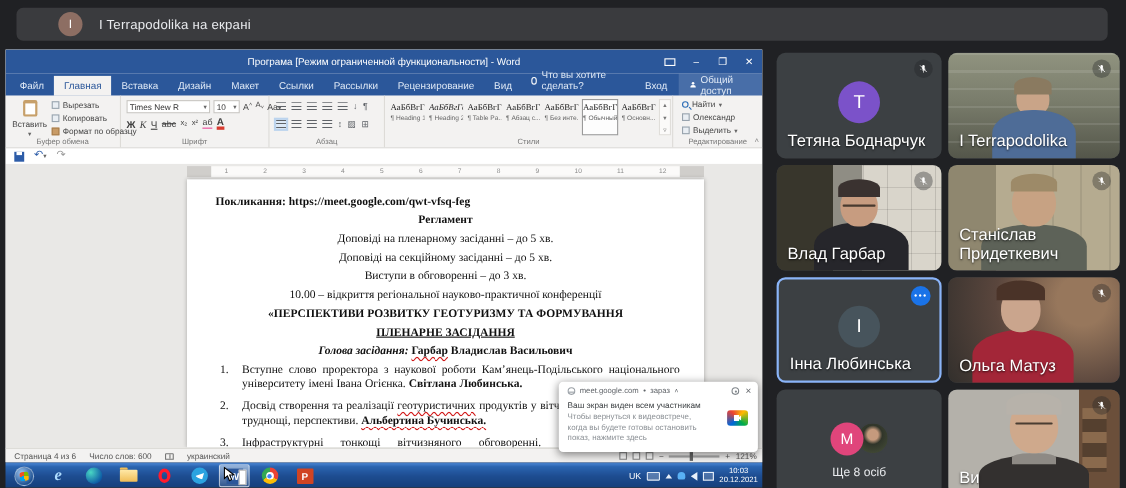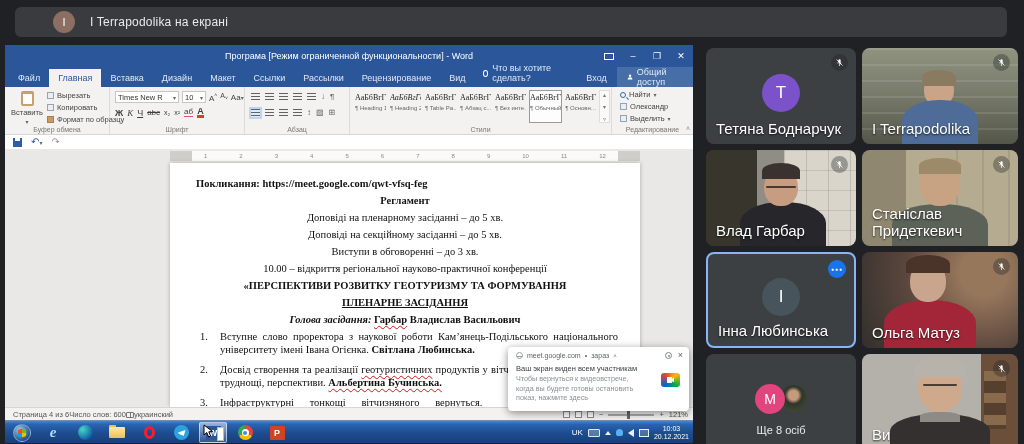--- a/index.html
+++ b/index.html
@@ -92,21 +92,21 @@
   .b.sq{font-weight:bold;}
   .li{display:flex;margin:0 0 7px;padding-left:8px;}
   .num{width:20px;flex:none;}
   .txt{flex:1;}
   .j{text-align:justify;display:block;}
   .spread{word-spacing:13px;}
 
   
   .statusbar{position:absolute;left:0;top:362px;right:0;height:13px;background:#f3f2f1;border-top:1px solid #d8d6d2;
              font-size:7.5px;color:#555;}
-  .st-left{position:absolute;left:8px;top:2px;display:flex;align-items:center;}
+  .st-left{position:absolute;left:8px;top:2px;display:flex;gap:12px;align-items:center;}
   .book{width:8px;height:6px;border:1px solid #777;border-radius:1px 1px 0 0;position:relative;}
   .book:before{content:"";position:absolute;left:3px;top:0;bottom:0;width:1px;background:#777;}
   .st-right{position:absolute;right:5px;top:2px;display:flex;gap:5px;align-items:center;}
   .viewchip{width:7px;height:7px;border:1px solid #8a8a8a;background:#fff;}
   .zoomtrack{width:46px;height:2px;background:#aaa;position:relative;}
   .zoomthumb{position:absolute;left:40%;top:-3px;width:3px;height:8px;background:#666;}
 
   
   .taskbar{position:absolute;left:5px;top:420px;width:688px;height:23px;
            background:linear-gradient(180deg,#4a85d2 0%,#2a64b0 15%,#1d4c90 55%,#16407c 100%);
@@ -286,21 +286,21 @@
           <div class="miniact">
               <span class="mi paint"></span>
               <span>Формат по образцу</span>
             </div>
         </div>
         <div class="glabel">Буфер обмена</div>
       </div>
 
       <div class="rgroup g-font">
         <div class="fontrow1">
-          <span class="combo" style="width:64px;">
+          <span class="combo" style="width:76px;">
               <span style="flex:1;overflow:hidden;white-space:nowrap;">Times New R</span>
               <span class="caret">▾</span>
             </span>
           <span class="combo" style="width:24px;">
               <span style="flex:1;">10</span>
               <span class="caret">▾</span>
             </span>
           <span style="font-size:8px;"><span>А</span><sup style="font-size:5px;">˄</sup></span>
           <span style="font-size:7px;"><span>А</span><sub style="font-size:5px;">˅</sub></span>
           <span style="font-size:8px;"><span>Аа</span><span class="caret">▾</span></span>
@@ -441,21 +441,21 @@
         <div class="li mt10">
           <span class="num">1.</span>
           <span class="txt j"><span>Вступне слово проректора з наукової роботи Кам’янець-Подільського національного університету імені Івана Огієнка. </span><span class="b">Світлана Любинська.</span></span>
         </div>
         <div class="li">
           <span class="num">2.</span>
           <span class="txt j"><span>Досвід створення та реалізації </span><span class="sq">геотуристичних</span><span> продуктів у вітчизняних реаліях: умови, труднощі, перспективи. </span><span class="b sq">Альбертина Бучинська.</span></span>
         </div>
         <div class="li">
           <span class="num">3.</span>
-          <span class="txt"><span class="spread"><span>Інфраструктурні тонкощі вітчизняного </span><span class="sq">вернуться</span><span>.</span></span><br>
+          <span class="txt"><span class="spread"><span>Інфраструктурні тонкощі вітчизняного </span><span class="sq">обговоренні</span><span>.</span></span><br>
           <span class="b sq">Сергій  Підмогильний, Олександр Брусанов.</span></span>
         </div>
       </div>
     </div>
 
     <div class="statusbar">
       <div class="st-left">
         <span>Страница 4 из 6</span>
         <span>Число слов: 600</span>
         <span class="book"></span>

